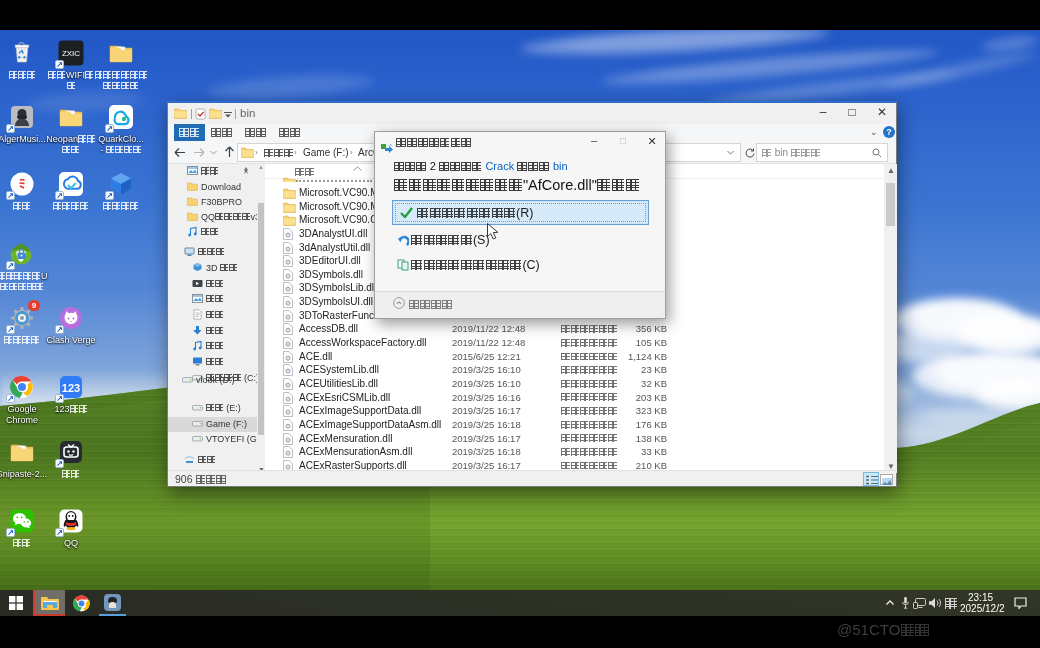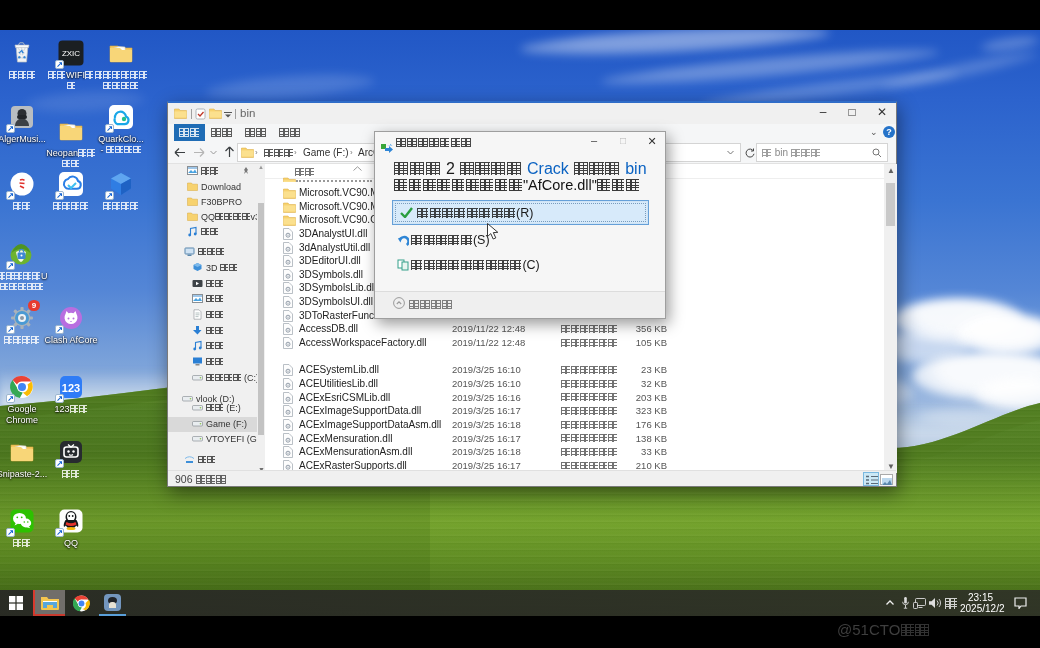--- a/index.html
+++ b/index.html
@@ -131,21 +131,21 @@
     </div>
 <div class="ico" style="left:-8px;top:103px">
       <div class="im"><svg width="28" height="28" viewBox="0 0 28 28">
           <rect x="3" y="3" width="22" height="22" rx="4" fill="#b9bdc1"></rect>
           <circle cx="14" cy="10.5" r="4.5" fill="#2c2f33"></circle>
           <path d="M7 23 c0-5 3.5-7.5 7-7.5 s7 2.5 7 7.5 Z" fill="#3c4045"></path>
           <rect x="9" y="12" width="10" height="4" rx="2" fill="#23262a"></rect>
         </svg><div class="sc">↗</div></div>
       <div class="lb">AlgerMusi...</div>
     </div>
-<div class="ico" style="left:41px;top:117px">
+<div class="ico" style="left:41px;top:103px">
       <div class="im"><svg width="28" height="28" viewBox="0 0 28 28">
           <path d="M3 7 h8 l2 2 h12 v13 a1 1 0 0 1 -1 1 H4 a1 1 0 0 1 -1 -1 Z" fill="#f4c861" stroke="#d8a93e" stroke-width=".6"></path>
           <path d="M7 9 l5 -1.5 6 .5 1 14 H6 Z" fill="#fdfdf8" stroke="#cfc9b8" stroke-width=".6"></path>
           <path d="M3 9 h10 l2 2 h10 v11 a1 1 0 0 1 -1 1 H4 a1 1 0 0 1 -1 -1 Z" fill="#f8d678"></path>
         </svg></div>
       <div class="lb">Neopan<b class="z"></b><b class="z"></b><br><b class="z"></b><b class="z"></b></div>
     </div>
 <div class="ico" style="left:91px;top:103px">
       <div class="im"><svg width="28" height="28" viewBox="0 0 28 28">
           <rect x="2" y="2" width="24" height="24" rx="5" fill="#fff"></rect>
@@ -205,21 +205,21 @@
       <div class="lb"><b class="z"></b><b class="z"></b><b class="z"></b><b class="z"></b></div>
     </div>
 <div class="ico" style="left:41px;top:304px">
       <div class="im"><svg width="28" height="28" viewBox="0 0 28 28">
           <circle cx="14" cy="14" r="11" fill="#b86ee0"></circle>
           <path d="M8.5 10 l1 -3 2 2.2 a6 6 0 0 1 5 0 L18.5 7 l1 3 a6.5 6.5 0 1 1 -11 0" fill="#fff"></path>
           <circle cx="11.5" cy="14.5" r="1" fill="#b86ee0"></circle>
           <circle cx="16.5" cy="14.5" r="1" fill="#b86ee0"></circle>
           <path d="M13 17 h2 l-1 1.2 Z" fill="#b86ee0"></path>
         </svg><div class="sc">↗</div></div>
-      <div class="lb">Clash AfCore</div>
+      <div class="lb">Clash Verge</div>
     </div>
 <div class="ico" style="left:-8px;top:373px">
       <div class="im"><svg width="28" height="28" viewBox="0 0 28 28">
           <circle cx="14" cy="14" r="11" fill="#fff"></circle>
           <path d="M14 3 a11 11 0 0 1 9.5 5.5 L14 8.5 a5.5 5.5 0 0 0 -5 3 L4.6 7 A11 11 0 0 1 14 3" fill="#ea4335"></path>
           <path d="M23.5 8.5 a11 11 0 0 1 -4.5 14.8 L14.8 19.4 a5.5 5.5 0 0 0 4.7 -8 Z" fill="#fbbc05"></path>
           <path d="M4.6 7 l4.8 8.3 a5.5 5.5 0 0 0 5.4 4.1 l-3 5.5 A11 11 0 0 1 4.6 7" fill="#34a853"></path>
           <circle cx="14" cy="14" r="5" fill="#fff"></circle>
           <circle cx="14" cy="14" r="4" fill="#4285f4"></circle>
         </svg><div class="sc">↗</div></div>
@@ -414,21 +414,21 @@
             <circle cx="8.2" cy="8" r="1.4" fill="#2a7fd4"></circle>
           </svg><b class="z"></b><b class="z"></b></div>
 <div class="ni" style="top:190.5px;padding-left:24px"><svg width="11" height="11" viewBox="0 0 11 11">
             <rect x="1" y="1.5" width="9" height="6" fill="#2a7fd4"></rect>
             <rect x="3.5" y="8" width="4" height="1.5" fill="#888"></rect>
           </svg><b class="z"></b><b class="z"></b></div>
 <div class="ni" style="top:206.5px;padding-left:24px"><svg width="11" height="11" viewBox="0 0 11 11">
             <rect x=".5" y="3.5" width="10" height="4.5" rx="1" fill="#e9edf0" stroke="#7d858c" stroke-width=".6"></rect>
             <circle cx="8.5" cy="5.8" r=".8" fill="#8bc34a"></circle>
           </svg><b class="z"></b><b class="z"></b><b class="z"></b><b class="z"></b> (C:)</div>
-<div class="ni" style="top:228px;padding-left:14px"><svg width="11" height="11" viewBox="0 0 11 11">
+<div class="ni" style="top:209px;padding-left:14px"><svg width="11" height="11" viewBox="0 0 11 11">
             <rect x=".5" y="3.5" width="10" height="4.5" rx="1" fill="#e9edf0" stroke="#7d858c" stroke-width=".6"></rect>
             <circle cx="8.5" cy="5.8" r=".8" fill="#8bc34a"></circle>
           </svg>vlook (D:)</div>
 <div class="ni" style="top:236.5px;padding-left:24px"><svg width="11" height="11" viewBox="0 0 11 11">
             <rect x=".5" y="3.5" width="10" height="4.5" rx="1" fill="#e9edf0" stroke="#7d858c" stroke-width=".6"></rect>
             <circle cx="8.5" cy="5.8" r=".8" fill="#8bc34a"></circle>
           </svg><b class="z"></b><b class="z"></b> (E:)</div>
 <div class="ni" style="top:252.5px;background:#d9d9d9;padding-left:24px"><svg width="11" height="11" viewBox="0 0 11 11">
             <rect x=".5" y="3.5" width="10" height="4.5" rx="1" fill="#e9edf0" stroke="#7d858c" stroke-width=".6"></rect>
             <circle cx="8.5" cy="5.8" r=".8" fill="#8bc34a"></circle>
@@ -552,20 +552,31 @@
           <span class="abs" style="left:18px;top:1px"><svg width="10" height="12" viewBox="0 0 10 12">
               <path d="M.5 .5 h5.5 l3.5 3.5 v7.5 H.5 Z" fill="#fdfdfd" stroke="#a8b0b8" stroke-width=".8"></path>
               <circle cx="5" cy="7.2" r="2" fill="none" stroke="#8893a0" stroke-width=".9"></circle>
               <circle cx="5" cy="7.2" r=".6" fill="#8893a0"></circle>
             </svg></span>
           <span class="abs" style="left:34px">AccessWorkspaceFactory.dll</span>
           <span class="cdate">2019/11/22 12:48</span>
           <span class="ctype"><b class="z"></b><b class="z"></b><b class="z"></b><b class="z"></b><b class="z"></b><b class="z"></b></span>
           <span class="csize">105 KB</span>
         </div>
+<div class="fr" style="top:185.68px">
+          <span class="abs" style="left:18px;top:1px"><svg width="10" height="12" viewBox="0 0 10 12">
+              <path d="M.5 .5 h5.5 l3.5 3.5 v7.5 H.5 Z" fill="#fdfdfd" stroke="#a8b0b8" stroke-width=".8"></path>
+              <circle cx="5" cy="7.2" r="2" fill="none" stroke="#8893a0" stroke-width=".9"></circle>
+              <circle cx="5" cy="7.2" r=".6" fill="#8893a0"></circle>
+            </svg></span>
+          <span class="abs" style="left:34px">ACE.dll</span>
+          <span class="cdate">2015/6/25 12:21</span>
+          <span class="ctype"><b class="z"></b><b class="z"></b><b class="z"></b><b class="z"></b><b class="z"></b><b class="z"></b></span>
+          <span class="csize">1,124 KB</span>
+        </div>
 <div class="fr" style="top:199.32px">
           <span class="abs" style="left:18px;top:1px"><svg width="10" height="12" viewBox="0 0 10 12">
               <path d="M.5 .5 h5.5 l3.5 3.5 v7.5 H.5 Z" fill="#fdfdfd" stroke="#a8b0b8" stroke-width=".8"></path>
               <circle cx="5" cy="7.2" r="2" fill="none" stroke="#8893a0" stroke-width=".9"></circle>
               <circle cx="5" cy="7.2" r=".6" fill="#8893a0"></circle>
             </svg></span>
           <span class="abs" style="left:34px">ACESystemLib.dll</span>
           <span class="cdate">2019/3/25 16:10</span>
           <span class="ctype"><b class="z"></b><b class="z"></b><b class="z"></b><b class="z"></b><b class="z"></b><b class="z"></b></span>
           <span class="csize">23 KB</span>
@@ -670,21 +681,21 @@
 <div id="dlg">
 <div class="abs" style="left:6px;top:7px"><svg width="13" height="10" viewBox="0 0 13 10">
           <rect x="0" y="1" width="5" height="5" fill="#3aa63a"></rect>
           <path d="M4 5 h4 V3 l4 3.5 -4 3.5 V8 H4 Z" fill="#2f86d6"></path>
           <path d="M6 2 h3 V.8 l2.5 2" fill="#5aa8e8"></path>
         </svg></div>
 <div class="abs" style="left:21px;top:4px;font-size:11px;color:#222"><b class="z"></b><b class="z"></b><b class="z"></b><b class="z"></b><b class="z"></b><b class="z"></b><b class="z"></b></div>
 <div class="abs" style="left:208px;top:2px;width:22px;text-align:center;color:#444;font-size:11px">–</div>
 <div class="abs" style="left:237px;top:3px;width:22px;text-align:center;color:#b5b5b5;font-size:10px">□</div>
 <div class="abs" style="left:266px;top:3px;width:22px;text-align:center;color:#333;font-size:11px">✕</div>
-<div class="abs" style="left:19px;top:28px;font-size:16px;color:#1a1a1a"><b class="z"></b><b class="z"></b><b class="z"></b> 2 <b class="z"></b><b class="z"></b><b class="z"></b><b class="z"></b> <span style="color:#0a62c2">Crack</span> <b class="z"></b><b class="z"></b><b class="z"></b> <span style="color:#0a62c2">bin</span></div>
+<div class="abs" style="left:19px;top:28px;font-size:11px;color:#1a1a1a"><b class="z"></b><b class="z"></b><b class="z"></b> 2 <b class="z"></b><b class="z"></b><b class="z"></b><b class="z"></b> <span style="color:#0a62c2">Crack</span> <b class="z"></b><b class="z"></b><b class="z"></b> <span style="color:#0a62c2">bin</span></div>
 <div class="abs" style="left:19px;top:45px;font-size:14.5px;color:#111"><b class="z"></b><b class="z"></b><b class="z"></b><b class="z"></b><b class="z"></b><b class="z"></b><b class="z"></b><b class="z"></b><b class="z"></b>"AfCore.dll"<b class="z"></b><b class="z"></b><b class="z"></b></div>
 <div class="abs" style="left:17px;top:68px;width:257px;height:25px;background:#d7eafa;border:1px solid #66a0d8;box-shadow:inset 0 0 0 1px #cfe4f6">
         <div class="abs" style="left:2px;top:2px;right:2px;bottom:2px;border:1px dotted #7a9cbd"></div>
         <svg class="abs" style="left:7px;top:6px" width="13" height="11" viewBox="0 0 13 11">
           <path d="M1 6 l4 4 L12 1" stroke="#2a9e3f" stroke-width="2.4" fill="none"></path>
         </svg>
         <span class="abs" style="left:24px;top:5px;font-size:12.5px;color:#1a1a1a"><b class="z"></b><b class="z"></b><b class="z"></b><b class="z"></b><b class="z"></b><b class="z"></b><b class="z"></b><b class="z"></b>(R)</span>
       </div>
 <svg class="abs" style="left:22px;top:102px" width="12" height="12" viewBox="0 0 12 12">
         <path d="M9.8 11 A4.4 4.4 0 1 0 3.4 5.2" stroke="#2f86d6" stroke-width="2.5" fill="none"></path>

